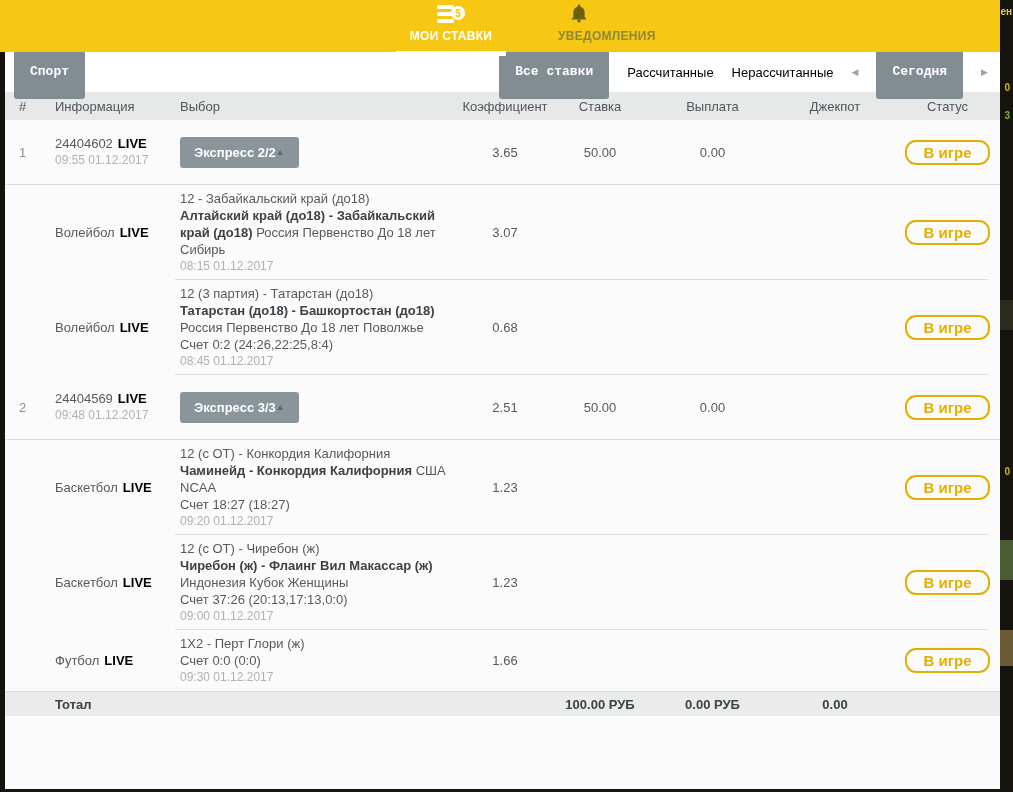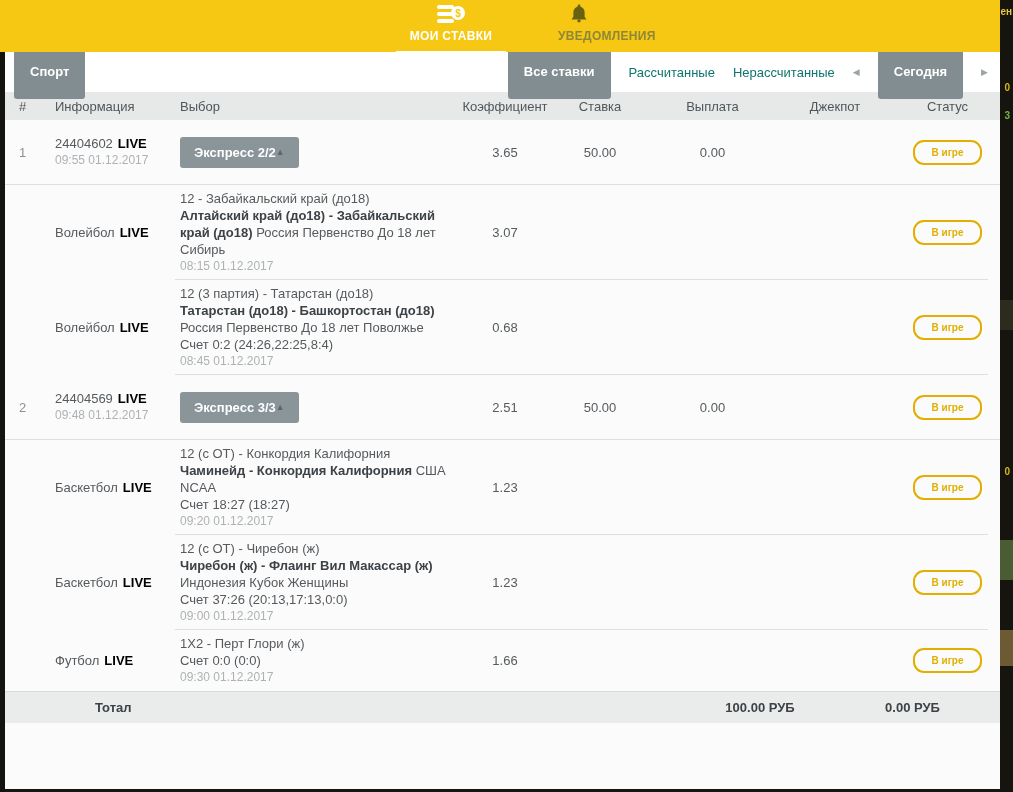--- a/index.html
+++ b/index.html
@@ -49,25 +49,25 @@
   }
   .bell svg { width:18px; height:20px; fill:#6a6012; }
 
   
   .panel { position:absolute; left:5px; top:52px; width:995px; height:737px; background:#fbfbfb; z-index:2; }
 
   
   .toolbar { height:40px; background:#ffffff; display:flex; align-items:center; padding:0 12px 0 9px; }
   .gbtn {
     background:#828D92; color:#fff; border:none; border-radius:3px;
-    font-family:Liberation Sans, sans-serif; font-size:13px; font-weight:bold;
+    font-family:Liberation Mono, monospace; font-size:13px; font-weight:bold;
     padding:20px 16px; cursor:pointer; line-height:14px;
   }
   .toolbar-right { margin-left:auto; display:flex; align-items:center; gap:18px; }
-  .filter-link { color:#0f766e; font-size:13px; cursor:pointer; }
+  .filter-link { color:#000000; font-size:13px; cursor:pointer; }
   .arrow { color:#9aa3a7; font-size:9px; cursor:pointer; }
 
   
   .grid { display:grid; grid-template-columns:40px 125px 290px 90px 100px 125px 120px 1fr; }
   .thead { height:28px; background:#e7e8e8; align-items:center; color:#4f575b; }
   .th { font-size:13px; }
   .th-left { padding-left:10px; text-align:left; }
   .th-c { text-align:center; }
   .th-num { padding-left:14px; }
 
@@ -91,26 +91,26 @@
   .match-line b { color:#3d4246; }
   .express-btn {
     background:#8a959a; color:#fff; border:none; border-radius:3px;
     font-family:inherit; font-size:13px; font-weight:bold;
     padding:8px 14px; cursor:pointer; display:inline-flex; align-items:center; 
   }
   .tri { color:#5d686d; font-size:9px; line-height:9px; }
   .c-status { text-align:center; }
   .status-btn {
     display:inline-block; border:2px solid #e2af00; color:#e2af00;
-    border-radius:11px; font-weight:bold; font-size:10px;
+    border-radius:11px; font-weight:bold; font-size:15px;
     padding:3px 17px; background:transparent; line-height:15px;
   }
 
   
-  .tfoot { height:32px; background:#eaebeb; border-top:1px solid #d9dbdb; align-items:center; color:#3d4246; font-weight:bold;gap:40px; }
+  .tfoot { height:25px; background:#eaebeb; border-top:1px solid #d9dbdb; align-items:center; color:#3d4246; font-weight:bold; }
   .tf-label { padding-left:10px; grid-column:2; }
   .tf-c { text-align:center; }
 </style>
 </head>
 <body>
 
 <div class="edge-right">
   <span class="frag frag-1">ен</span>
   <span class="frag frag-2">0</span>
   <span class="frag frag-3">3</span>

